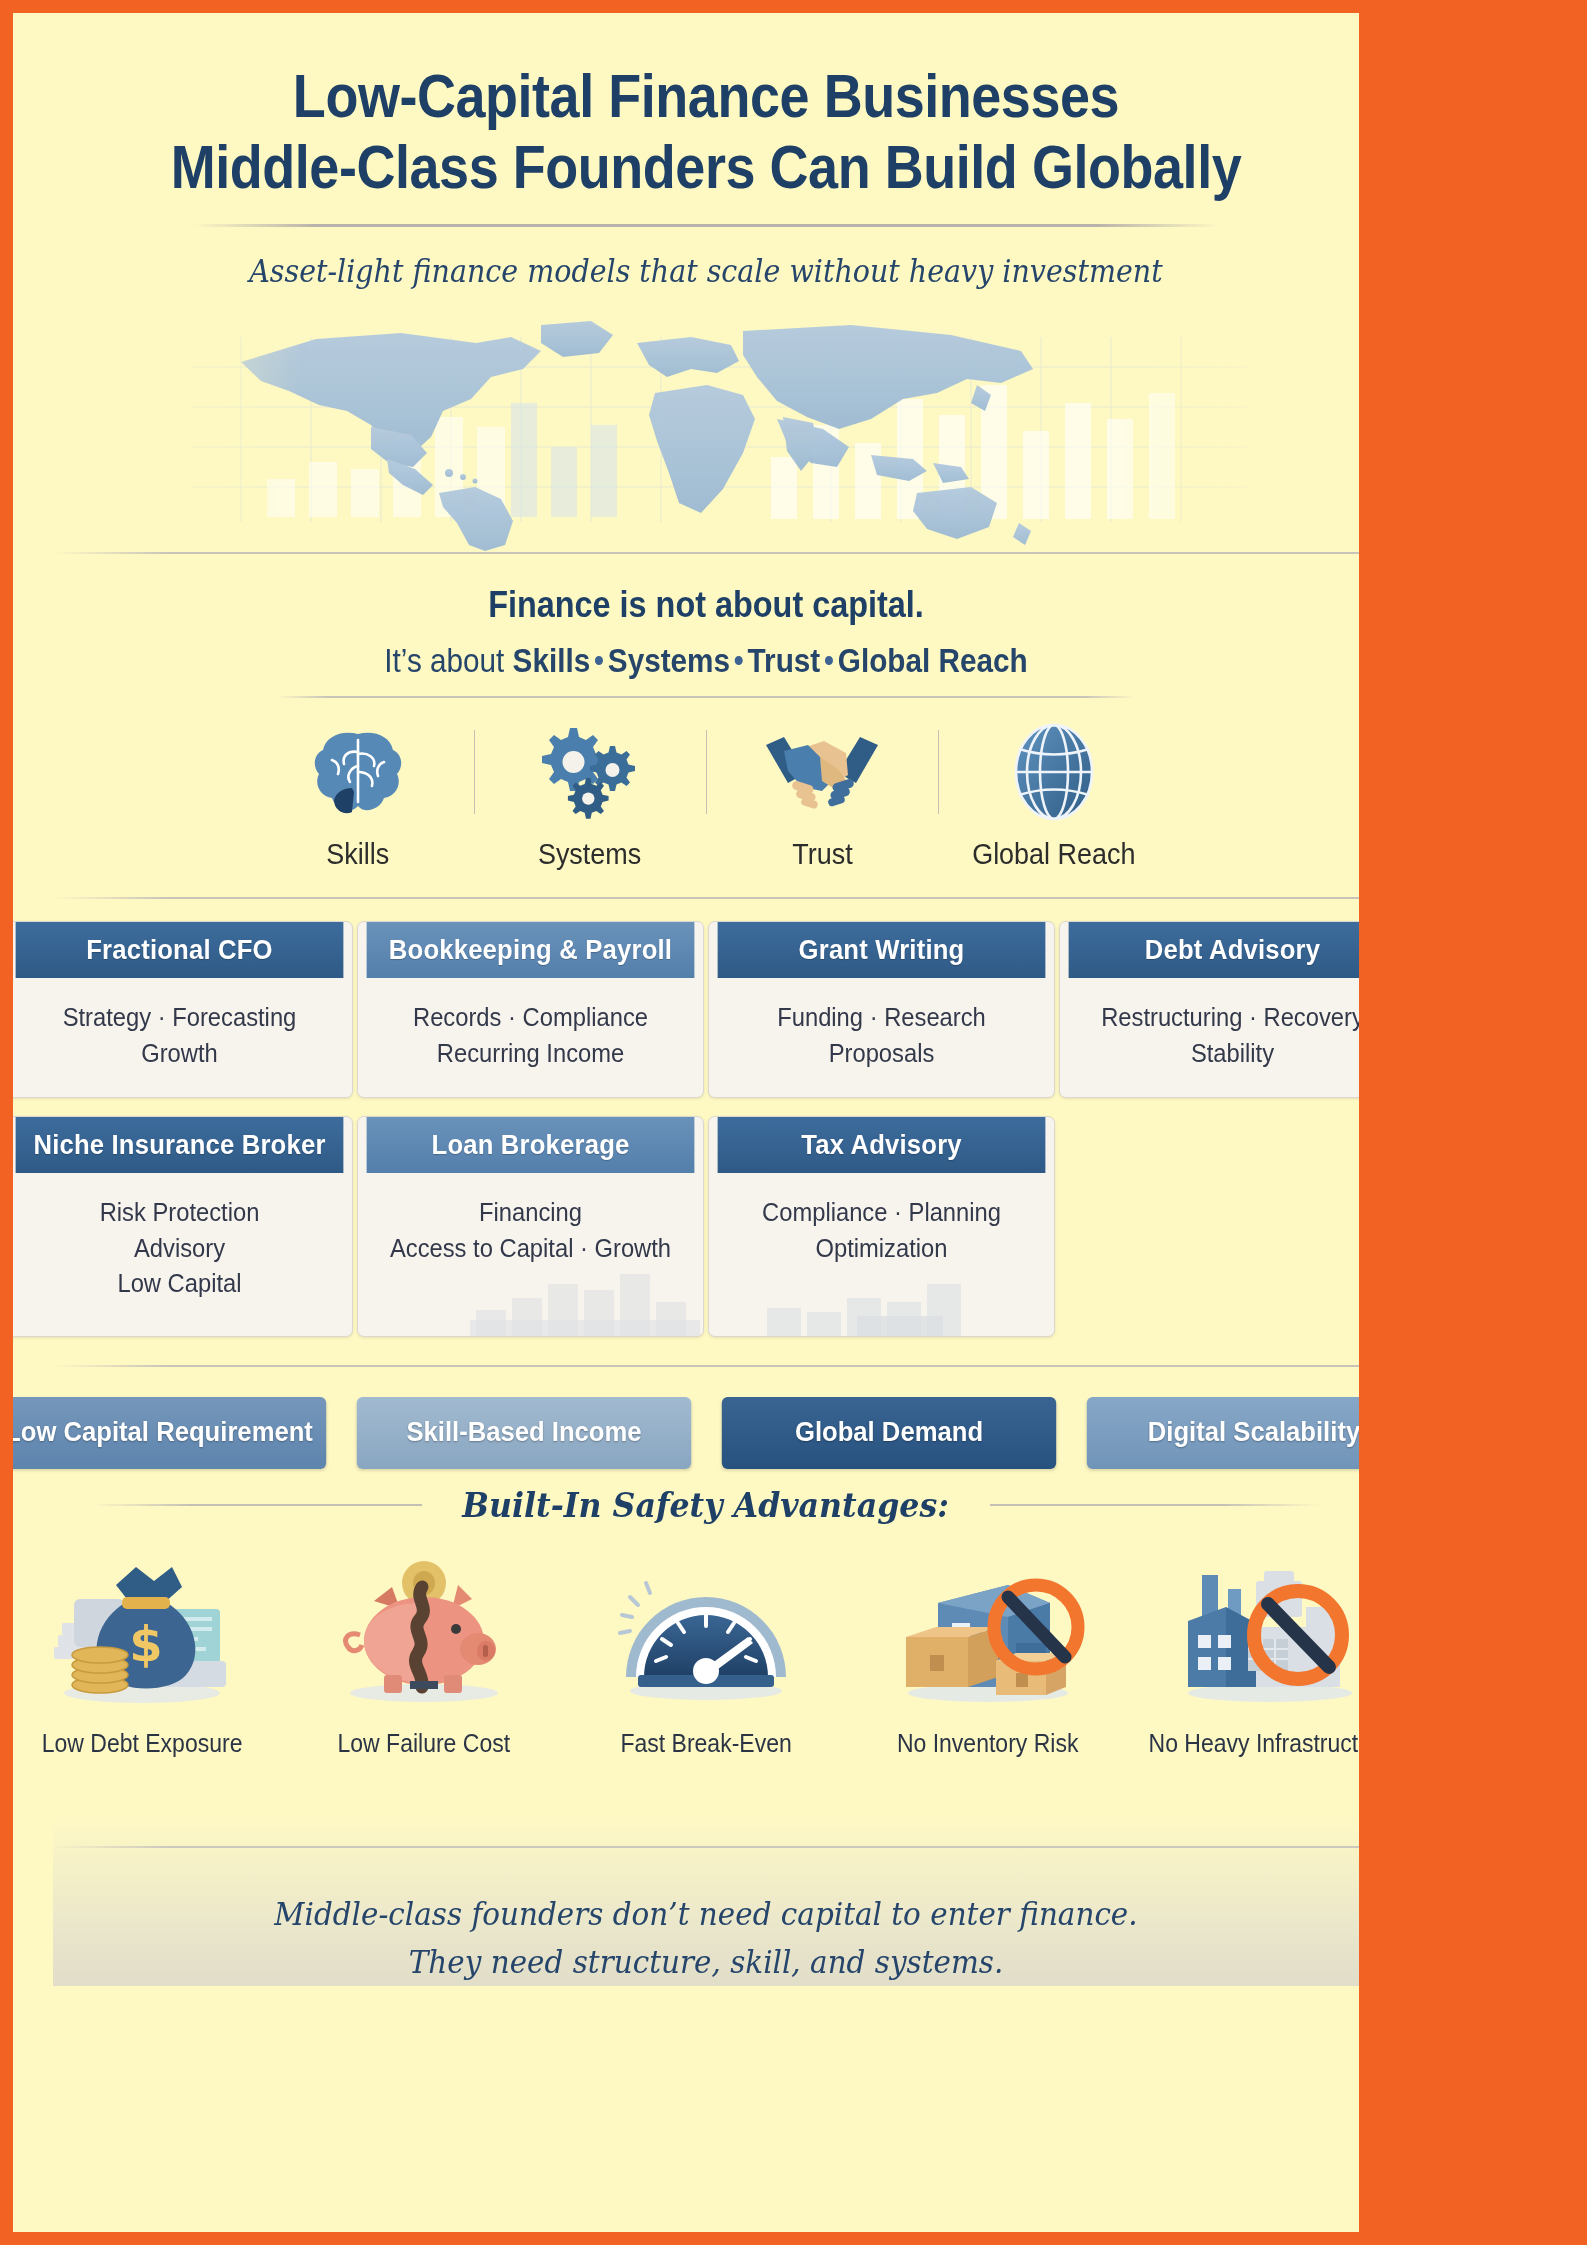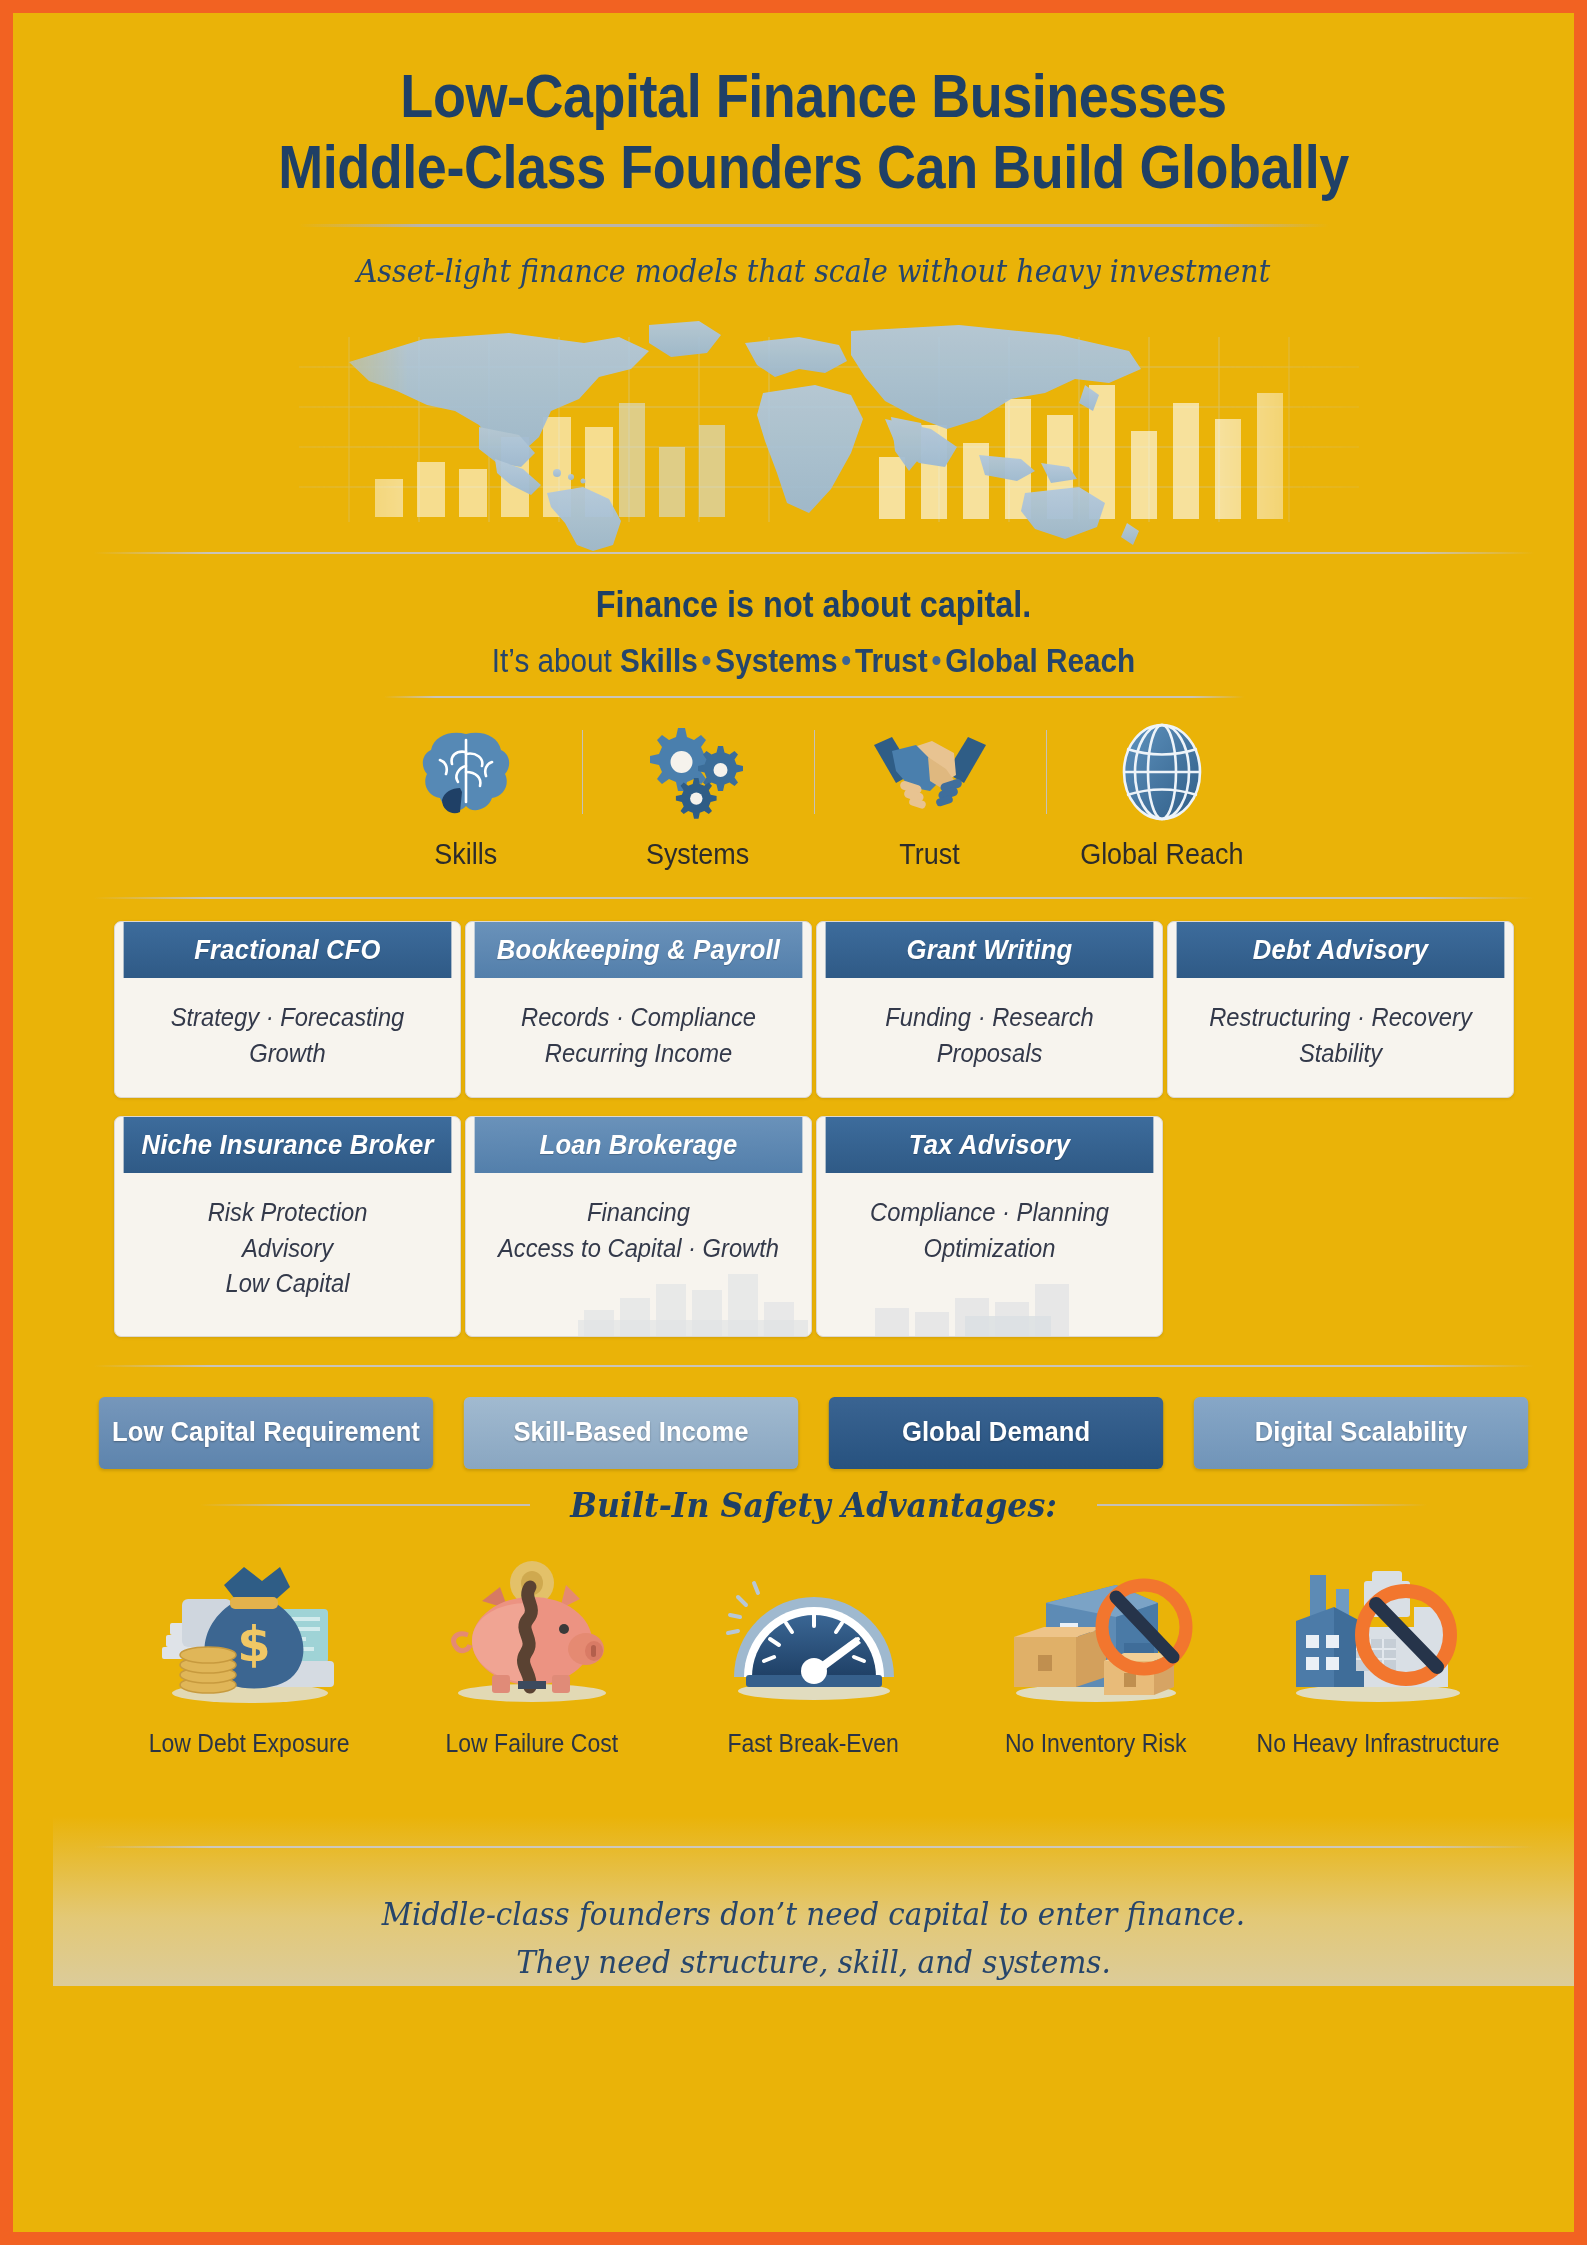--- a/index.html
+++ b/index.html
@@ -7,22 +7,22 @@
   html, body {
     width: 1587px;
     height: 2245px;
     background: #f26222;
     font-family: "Liberation Sans", sans-serif;
   }
 
   .poster {
     position: absolute;
     left: 13px; top: 13px;
-    width: 1561px; height: 2219px;
-    background: #eab308;
+    width: 1346px; height: 2219px;
+    background: #fef9c3;
     overflow: hidden;
     padding-left: 40px;
   }
 
   
   .header { padding-top: 48px; text-align: center; }
 
   .title-line {
     font-family: "Liberation Sans", sans-serif;
     font-weight: bold;
@@ -105,21 +105,20 @@
     transform: scaleX(0.93);
   }
 
   
   .cards {
     display: grid;
     grid-template-columns: repeat(4, 347px);
     column-gap: 4px;
     justify-content: center;
     margin-top: 22px;
-    font-style: italic;
   }
   .card {
     border-radius: 7px;
     overflow: hidden;
     background: #f7f4ee;
     border: 1px solid #ddd8cf;
     box-shadow: 0 1px 3px rgba(0,0,0,0.10);
     position: relative;
   }
   .card-head {

